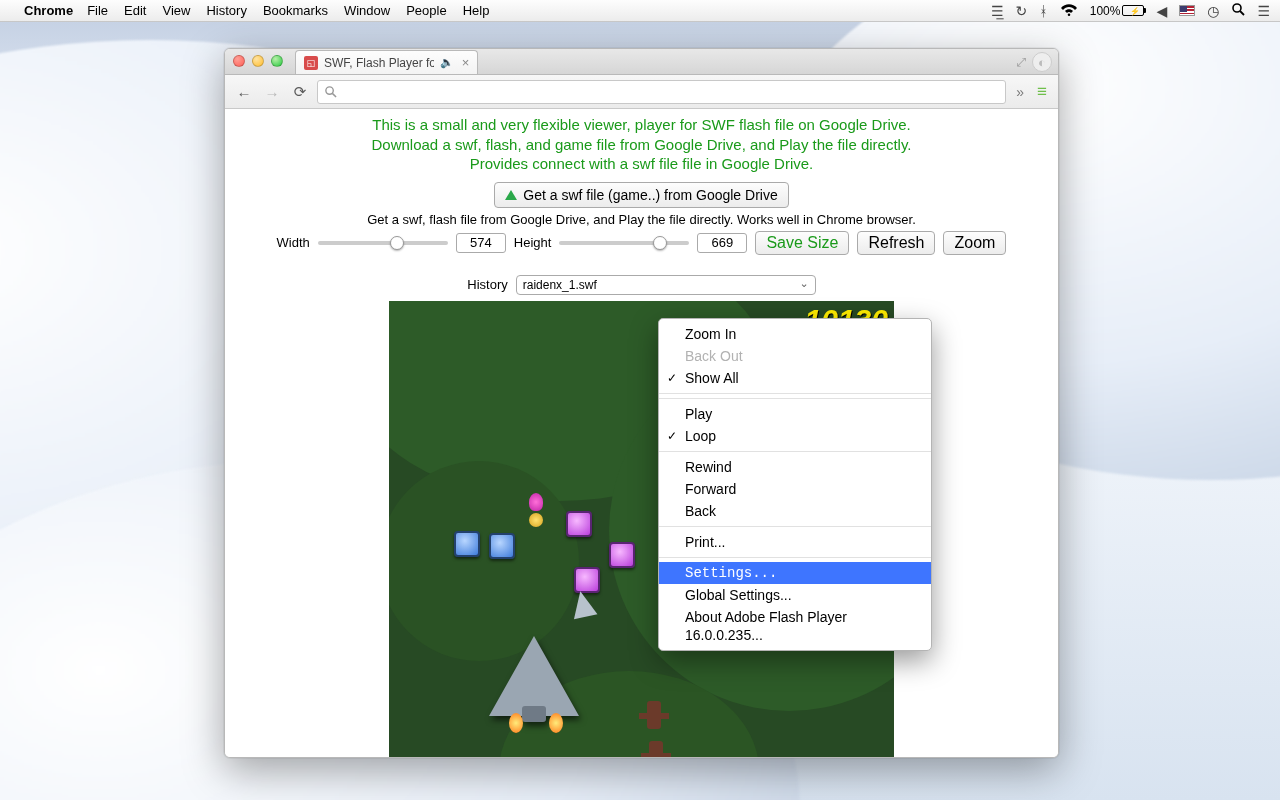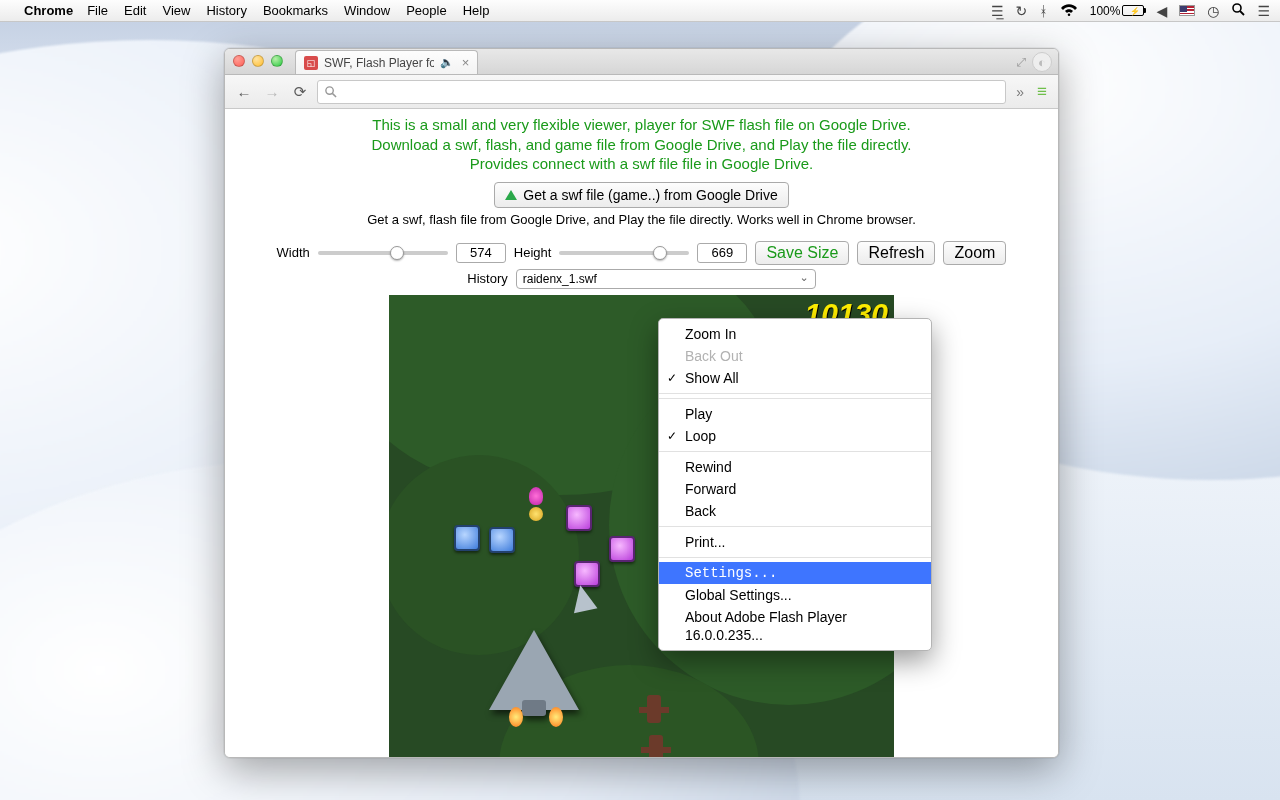--- a/index.html
+++ b/index.html
@@ -137,22 +137,22 @@
     padding: 4px 10px;
     background: linear-gradient(#fdfdfd,#ececec);
     border:1px solid #aaa;
     border-radius:4px;
     font-size:14px;
     display:inline-flex;
     align-items:center;
     gap:6px;
   }
   .drive-icon{ width:0; height:0; border-left:6px solid transparent; border-right:6px solid transparent; border-bottom:10px solid #2aa84a; display:inline-block; position:relative;}
-  .blurb{ font-size:13px; color:#000; margin-bottom:14px;}
-  .controls{ display:flex; align-items:center; justify-content:center; gap:8px; font-size:13px; margin-bottom:4px;}
+  .blurb{ font-size:13px; color:#000; margin-bottom:4px;}
+  .controls{ display:flex; align-items:center; justify-content:center; gap:8px; font-size:13px; margin-bottom:20px;}
   .slider{ width:130px; height:4px; background:#ccc; border-radius:3px; position:relative;}
   .slider .thumb{ position:absolute; top:-5px; width:14px; height:14px; background:#fff; border:1px solid #999; border-radius:50%; box-shadow:0 1px 2px rgba(0,0,0,0.3);}
   .numbox{ width:50px; height:20px; border:1px solid #aaa; border-radius:3px; text-align:center; font-size:13px;}
   .btn{ padding:2px 10px; border:1px solid #aaa; border-radius:4px; background:linear-gradient(#fdfdfd,#ececec); font-size:16px;}
   .btn.green{ color:#1a9a1a;}
   .histrow{ display:flex; align-items:center; justify-content:center; gap:8px; font-size:13px; margin-bottom:6px;}
   .select{ width:300px; height:20px; border:1px solid #aaa; border-radius:4px; background:#fff; font-size:12px; text-align:left; padding:2px 6px; position:relative;}
   .select::after{ content:"⌄"; position:absolute; right:6px; top:1px; color:#666; font-size:11px;}
 
   

